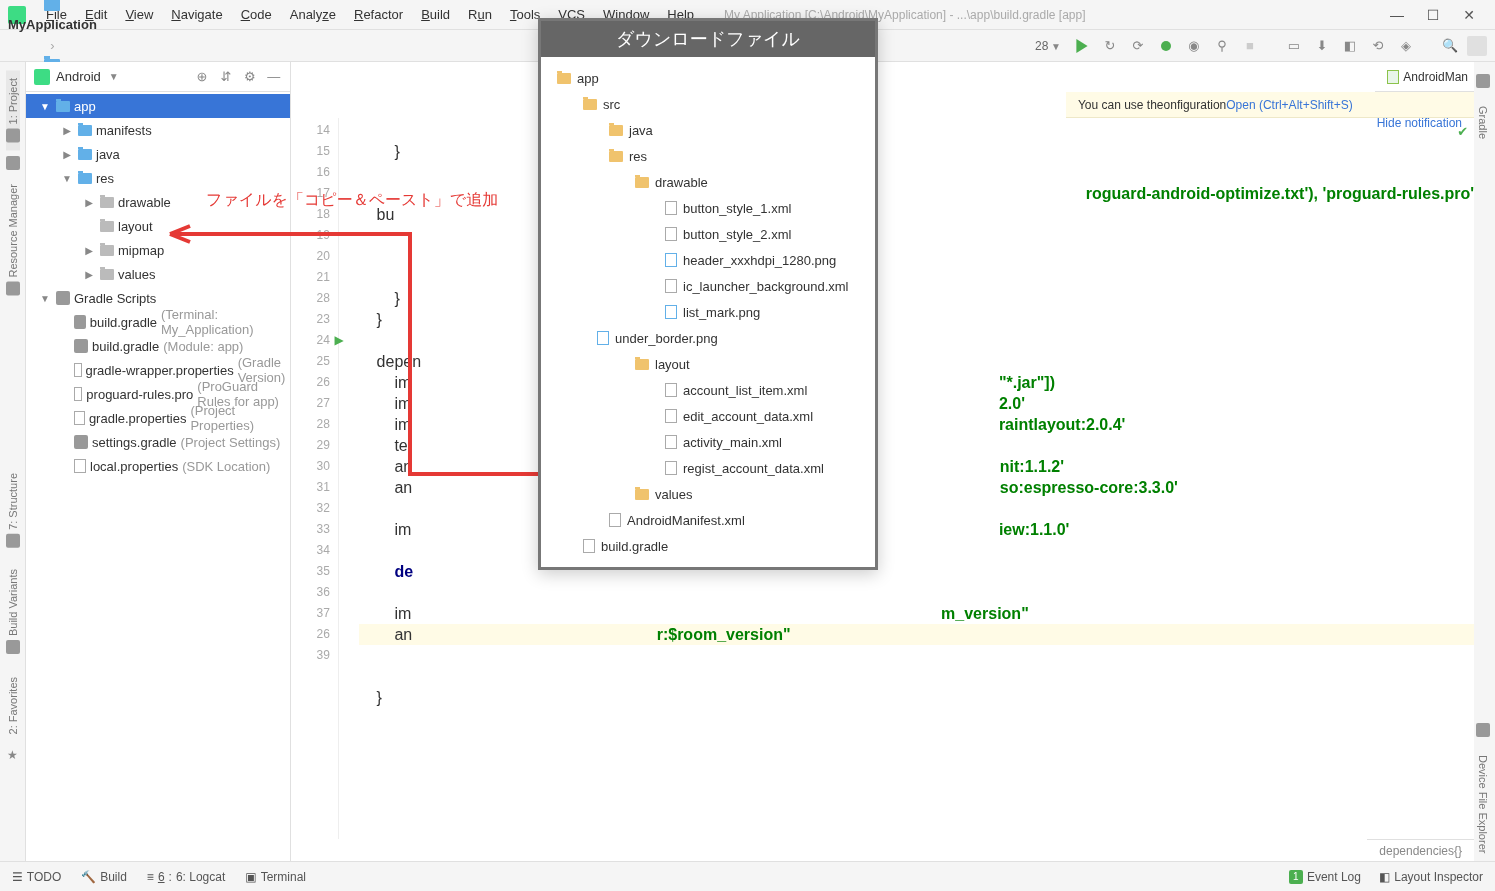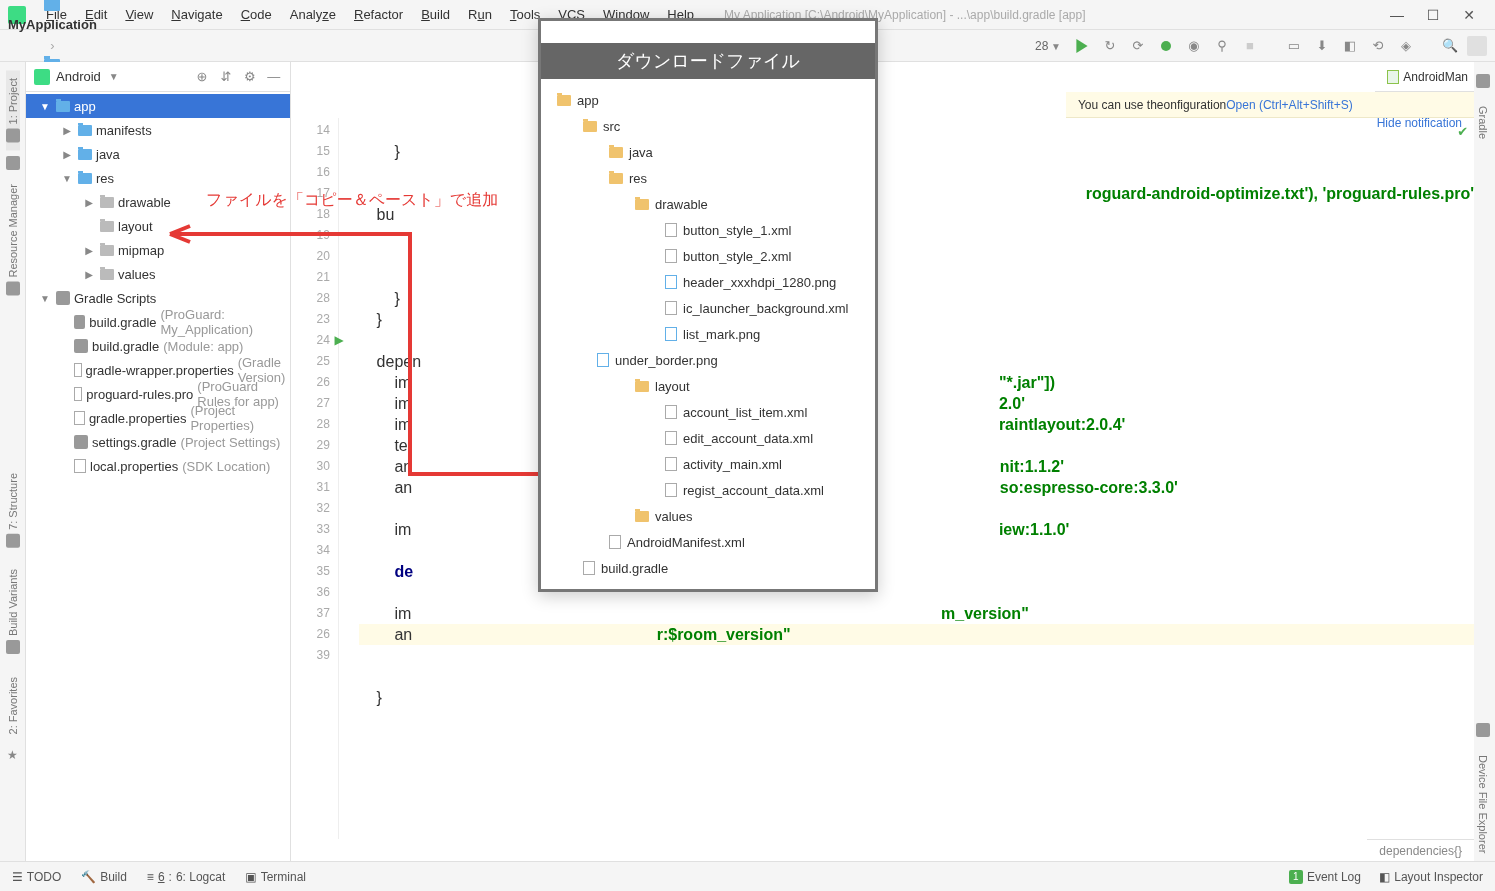--- a/index.html
+++ b/index.html
@@ -81,21 +81,21 @@
 .status-bar-editor { height: 22px; border-top: 1px solid #e0e0e0; display: flex; align-items: center; padding: 0 12px; font-size: 12px; color: #888; }
 .check-icon { position: absolute; right: 6px; top: 6px; color: #4CAF50; }
 
 
 .annot-arrow { position: absolute; z-index: 5; pointer-events: none; }
 .annot-text { position: absolute; color: #e53935; font-size: 16px; font-weight: 500; z-index: 6; }
 .red-box { position: absolute; border: 3px solid #e53935; z-index: 6; pointer-events: none; }
 
 
 .popup { position: absolute; left: 538px; top: 18px; width: 340px; background: #fff; border: 3px solid #777; z-index: 10; box-shadow: 0 4px 16px rgba(0,0,0,0.2); }
-.popup-title { background: #666; color: #fff; text-align: center; padding: 6px 0; font-size: 18px; margin-top: 22px; }
+.popup-title { background: #666; color: #fff; text-align: center; padding: 6px 0; font-size: 18px; }
 .popup-body { padding: 8px 0; }
 .p-row { display: flex; align-items: center; height: 26px; gap: 6px; cursor: default; }
 .p-folder { width: 14px; height: 11px; background: #f0c36d; border-radius: 1px; position: relative; display: inline-block; }
 .p-folder::before { content: ''; position: absolute; top: -2px; left: 0; width: 5px; height: 2px; background: #f0c36d; }
 .p-file { width: 12px; height: 14px; background: #fff; border: 1px solid #aaa; display: inline-block; position: relative; }
 .p-file.img { border-color: #62b0e8; }
 .p-label { font-size: 13px; }
 
 
 .bottom-bar { position: absolute; left: 0; right: 0; bottom: 0; height: 30px; background: #f5f5f5; border-top: 1px solid #e0e0e0; display: flex; align-items: center; padding: 0 12px; gap: 20px; font-size: 12px; }
@@ -254,21 +254,21 @@
           <span class="label">values</span>
         </div>
       <div class="tree-row" style="padding-left:12px">
           <span class="chev">▼</span>
           <span class="gradle-ic"></span>
           <span class="label">Gradle Scripts</span>
         </div>
       <div class="tree-row" style="padding-left:48px">
           <span class="gradle-ic"></span>
           <span class="label">build.gradle</span> 
-          <span class="hint">(ProGuard: My_Application)</span>
+          <span class="hint">(Terminal: My_Application)</span>
         </div>
       <div class="tree-row" style="padding-left:48px">
           <span class="gradle-ic"></span>
           <span class="label">build.gradle</span> 
           <span class="hint">(Module: app)</span>
         </div>
       <div class="tree-row" style="padding-left:48px">
           <span class="file-ic"></span>
           <span class="label">gradle-wrapper.properties</span> 
           <span class="hint">(Gradle Version)</span>

